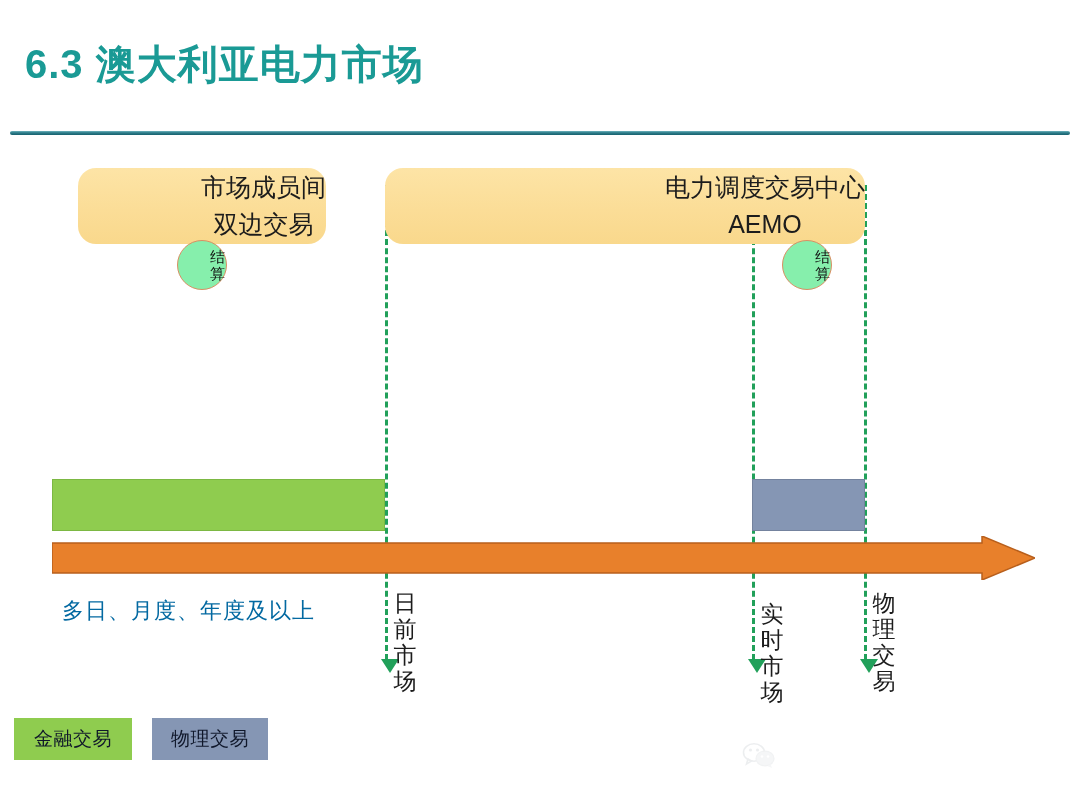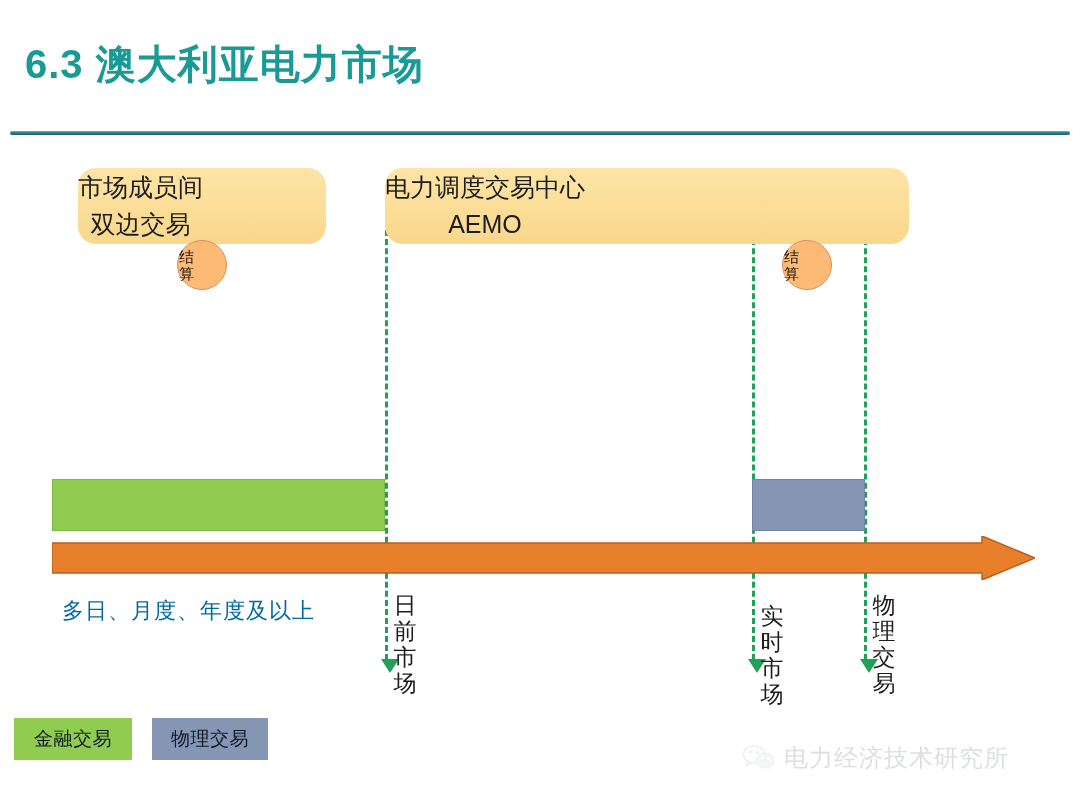--- a/index.html
+++ b/index.html
@@ -34,41 +34,41 @@
     border-radius: 2px;
   }
 
   
   .actor-box {
     position: absolute;
     background: linear-gradient(to bottom, #fde4a6 0%, #fbdd97 55%, #f9d88c 100%);
     border-radius: 18px;
     display: flex;
     align-items: center;
-    justify-content: flex-start;
+    justify-content: flex-end;
     text-align: center;
     color: #1c1c1c;
     font-size: 25px;
     line-height: 37px;
     z-index: 4;
   }
   #box-bilateral { left: 78px; top: 168px; width: 248px; height: 76px; }
-  #box-aemo      { left: 385px; top: 168px; width: 524px; height: 76px; }
+  #box-aemo      { left: 385px; top: 168px; width: 480px; height: 76px; }
   .actor-box .lines { white-space: pre-line; }
 
   
   .settle-circle {
     position: absolute;
     width: 50px; height: 50px;
     border-radius: 50%;
-    background: #fdba74;
+    background: #86efac;
     border: 1.5px solid #d98f63;
     display: flex;
     align-items: center;
-    justify-content: flex-start;
+    justify-content: flex-end;
     z-index: 6;
   }
   .settle-circle span {
     font-size: 15px;
     line-height: 17px;
     color: #111;
     text-align: center;
     width: 17px;
     word-break: break-all;
   }
@@ -133,20 +133,21 @@
   .vlabel {
     position: absolute;
     top: 592px;
     width: 26px;
     font-size: 23px;
     line-height: 26px;
     color: #1c1c1c;
     text-align: center;
     word-break: break-all;
     z-index: 4;
+    font-family: Liberation Mono, monospace;
   }
   #label-dayahead { left: 392px; }
   #label-realtime { left: 759px; margin-top: 11px; }
   #label-delivery { left: 871px; }
 
   
   .legend-item {
     position: absolute;
     top: 718px; height: 42px;
     display: flex;
@@ -228,16 +229,15 @@
     <svg width="34" height="28" viewBox="0 0 34 28">
       <ellipse cx="12" cy="10.5" rx="10.5" ry="8.8" fill="none" stroke="#c9ced3" stroke-width="1.6"></ellipse>
       <polygon points="6,17 4.5,22 9.5,19" fill="none" stroke="#c9ced3" stroke-width="1.6"></polygon>
       <circle cx="8.5" cy="8" r="1.6" fill="#c9ced3"></circle>
       <circle cx="15.5" cy="8" r="1.6" fill="#c9ced3"></circle>
       <ellipse cx="23" cy="16.5" rx="9" ry="7.4" fill="#e3e6e9" stroke="#d6dadd" stroke-width="1.2"></ellipse>
       <polygon points="28.5,22 30,26 25.5,24" fill="#e3e6e9"></polygon>
       <circle cx="20" cy="14.5" r="1.3" fill="#ffffff"></circle>
       <circle cx="26" cy="14.5" r="1.3" fill="#ffffff"></circle>
     </svg>
-    <span class="wm-text">电力经济技术研究所</span>
   </div>
 
 </div>
 
 </body></html>

